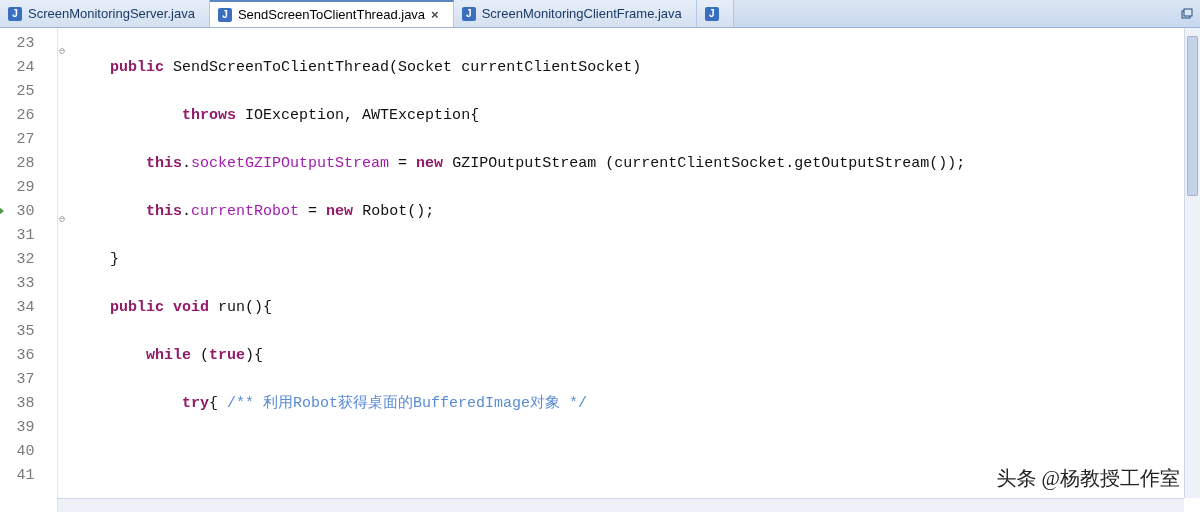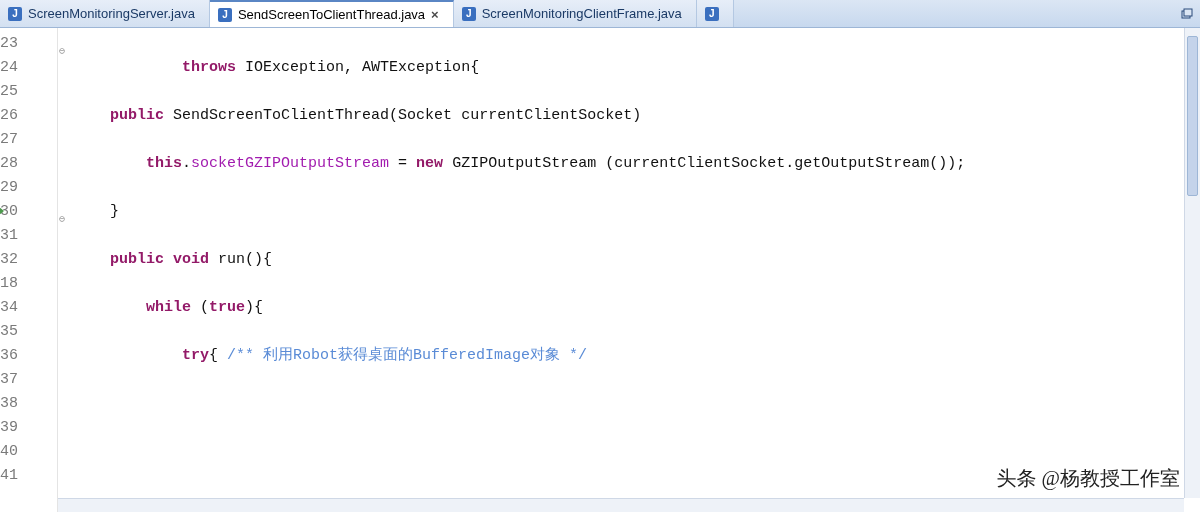--- a/index.html
+++ b/index.html
@@ -51,21 +51,21 @@
   .mini-icon { width: 14px; height: 14px; }
   .editor {
     display: flex;
     height: calc(100% - 28px);
     background: #fff;
   }
   .gutter {
     width: 58px;
     background: #ffffff;
     border-right: 1px solid #e4e4e4;
-    text-align: left;
+    text-align: center;
     padding: 4px 6px 0 0;
     color: #7a7a7a;
     user-select: none;
     position: relative;
   }
   .gutter .ln {
     height: 24px;
     line-height: 24px;
     position: relative;
   }
@@ -164,35 +164,36 @@
     <div class="ln">23<span class="oc">⊖</span></div>
     <div class="ln">24</div>
     <div class="ln">25</div>
     <div class="ln">26</div>
     <div class="ln">27</div>
     <div class="ln">28</div>
     <div class="ln">29</div>
     <div class="ln"><span class="ov"></span>30<span class="oc">⊖</span></div>
     <div class="ln">31</div>
     <div class="ln">32</div>
-    <div class="ln">18</div>
+    <div class="ln">33</div>
     <div class="ln">34</div>
     <div class="ln">35</div>
     <div class="ln">36</div>
     <div class="ln">37</div>
     <div class="ln">38</div>
     <div class="ln">39</div>
     <div class="ln">40</div>
     <div class="ln">41</div>
   </div>
 
   <div class="code">
+<div class="row">    <span class="kw">public</span> <span>SendScreenToClientThread</span>(<span>Socket</span> <span>currentClientSocket</span><span>)</span></div>
 <div class="row">            <span class="kw">throws</span> <span>IOException</span>, <span>AWTException</span><span>{</span></div>
-<div class="row">    <span class="kw">public</span> <span>SendScreenToClientThread</span>(<span>Socket</span> <span>currentClientSocket</span><span>)</span></div>
 <div class="row">        <span class="kw">this</span>.<span class="fld">socketGZIPOutputStream</span> = <span class="kw">new</span> <span>GZIPOutputStream</span> (<span>currentClientSocket.getOutputStream()</span><span>);</span></div>
+<div class="row">        <span class="kw">this</span>.<span class="fld">currentRobot</span> = <span class="kw">new</span> <span>Robot();</span></div>
 <div class="row">    <span>}</span></div>
 <div class="row">    <span class="kw">public</span> <span class="kw">void</span> <span>run</span><span>(){</span></div>
 <div class="row">        <span class="kw">while</span> (<span class="kw">true</span><span>){</span></div>
 <div class="row">            <span class="kw">try</span><span>{ </span><span class="cmt1">/** 利用Robot获得桌面的BufferedImage对象 */</span></div>
 
 
 
 
 
 

